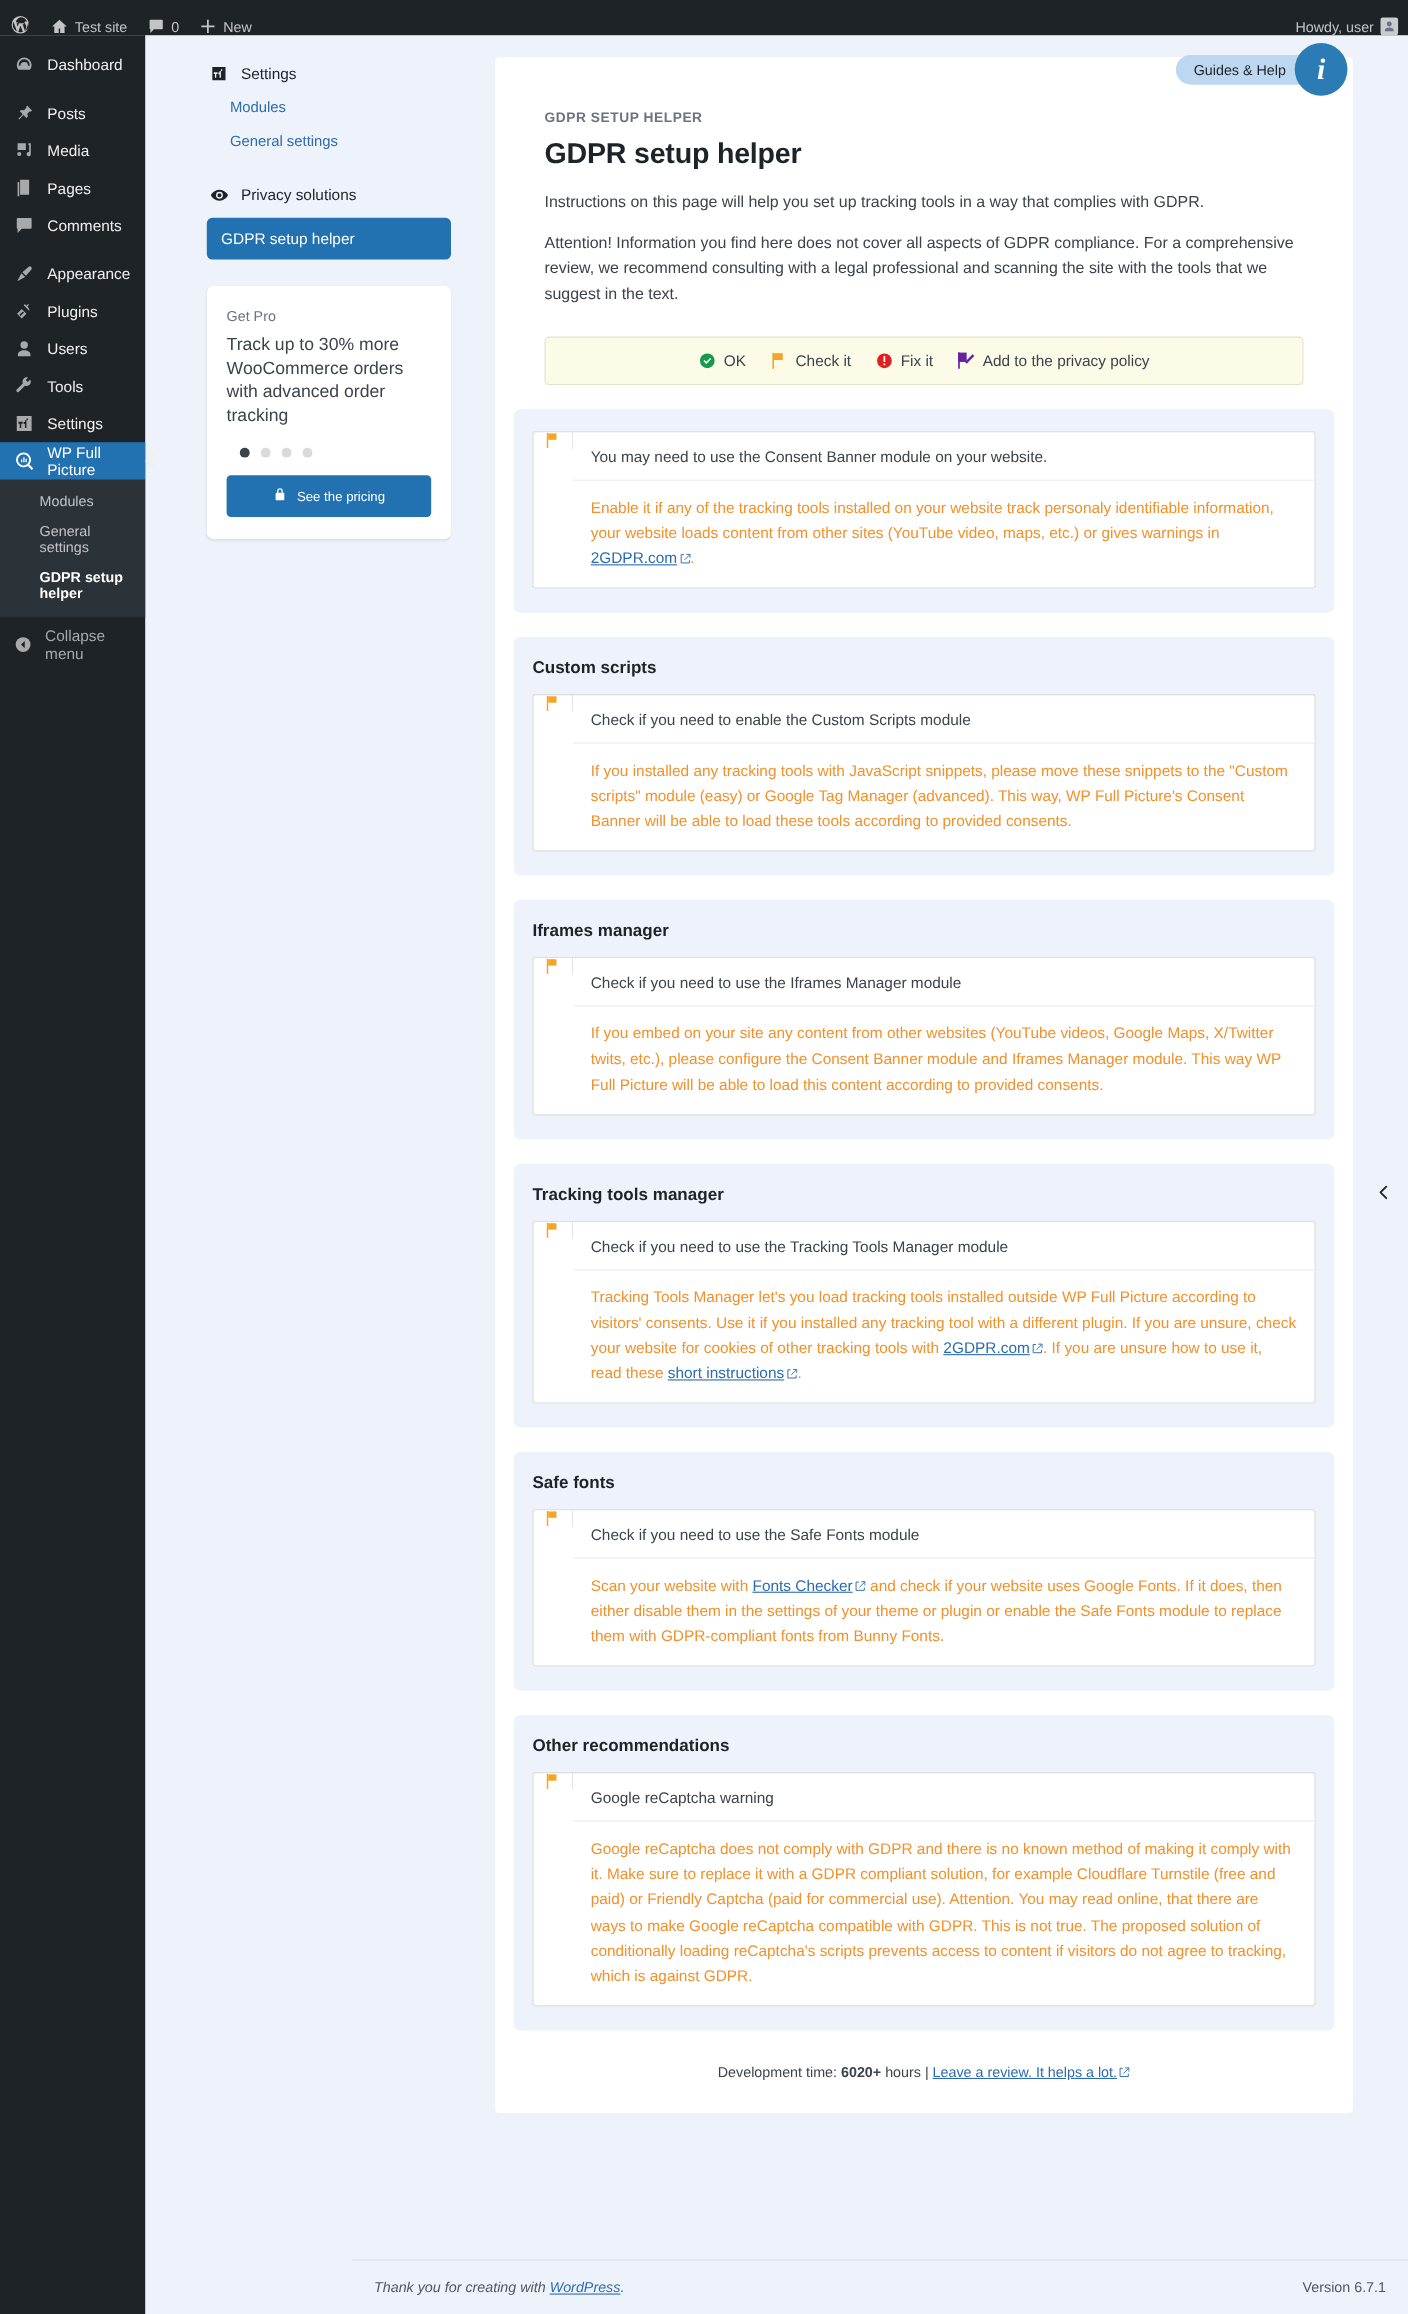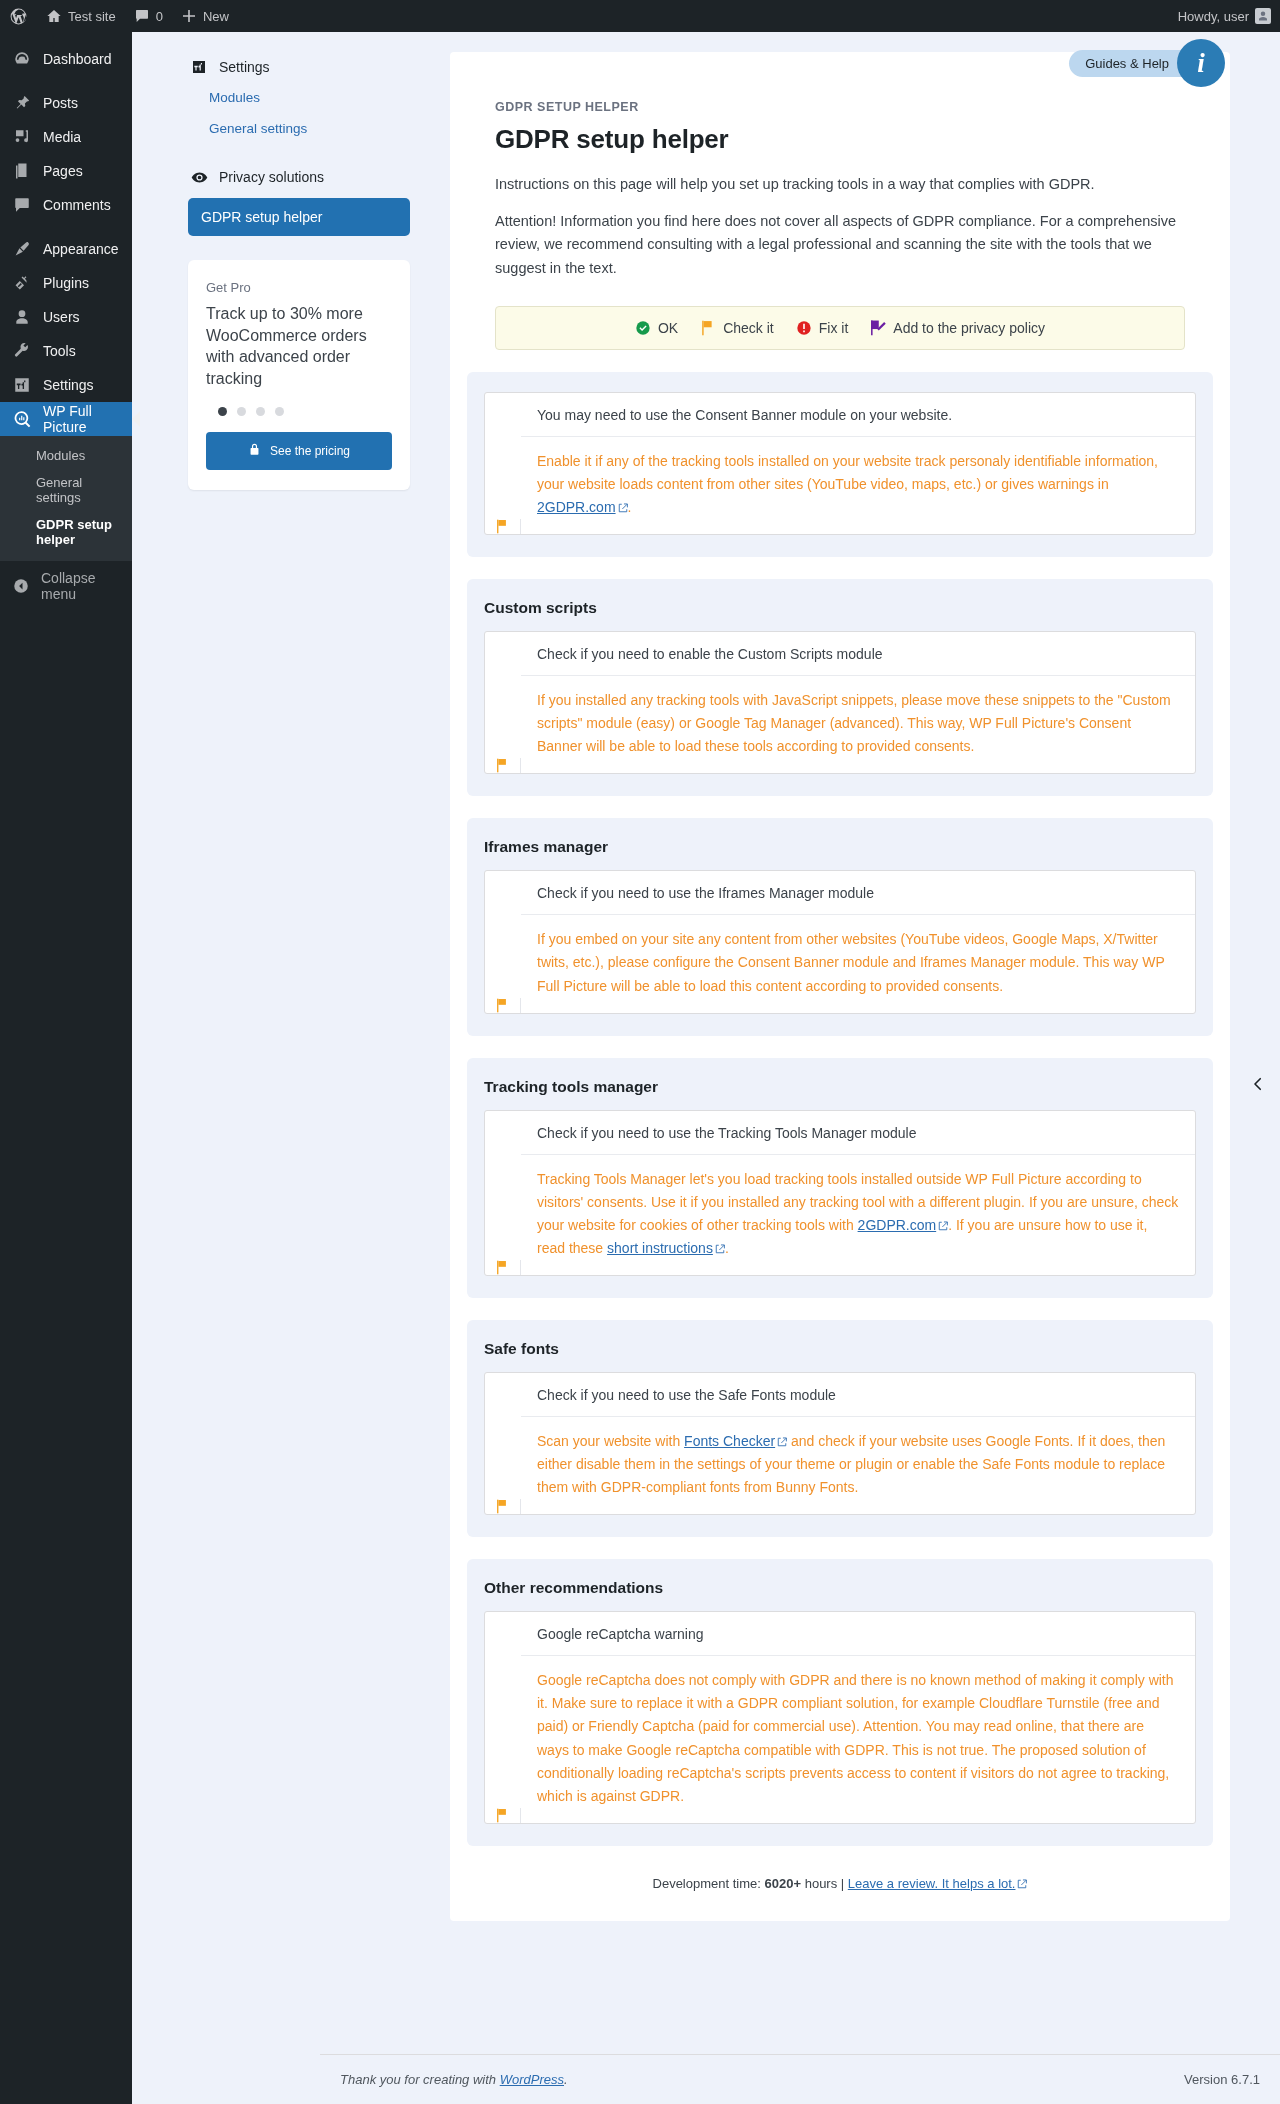--- a/index.html
+++ b/index.html
@@ -10,21 +10,21 @@
     overflow: hidden;
   }
 
   
   #adminbar {
     position: absolute; top: 0; left: 0; width: 1280px; height: 32px;
     background: #1d2327; color: #c3c4c7;
     display: flex; align-items: center; z-index: 60;
     font-size: 13px;
   }
-  .ab-item { display: flex; align-items: center; height: 32px; padding: 0 9px; gap: 6px; color: #c3c4c7; }
+  .ab-item { display: flex; align-items: flex-end; height: 32px; padding: 0 9px; gap: 6px; color: #c3c4c7; }
   .ab-item svg { display: block; }
   .ab-spacer { flex: 1; }
   .ab-avatar {
     width: 16px; height: 16px; background: #c8ccd1; border-radius: 2px;
     display: inline-flex; align-items: center; justify-content: center;
   }
 
   
   #wpsidebar {
     position: absolute; top: 32px; left: 0; width: 132px; bottom: 0;
@@ -140,21 +140,21 @@
   .legend-item .lg-icon { width: 16px; height: 16px; display: flex; align-items: center; justify-content: center; }
 
   
   .section {
     margin: 22px 17px 0 17px; background: #eef2fa;
     border-radius: 6px; padding: 20px 17px 22px 17px;
   }
   .section-title { font-size: 15.5px; font-weight: bold; color: #1d2327; margin-bottom: 14px; }
   .card {
     background: #fff; border: 1px solid #dcdcde; border-radius: 3px;
-    display: flex; align-items: flex-end;
+    display: flex; align-items: flex-start;
   }
   .card-flag {
     width: 36px; flex: 0 0 36px; border-right: 1px solid #e4e6eb;
     display: flex; align-items: center; justify-content: center;
   }
   .card-body { flex: 1; padding: 0; }
   .card-head {
     font-size: 14px; color: #3c434a; padding: 14px 16px 13px 16px;
     border-bottom: 1px solid #e9ebef;
   }

